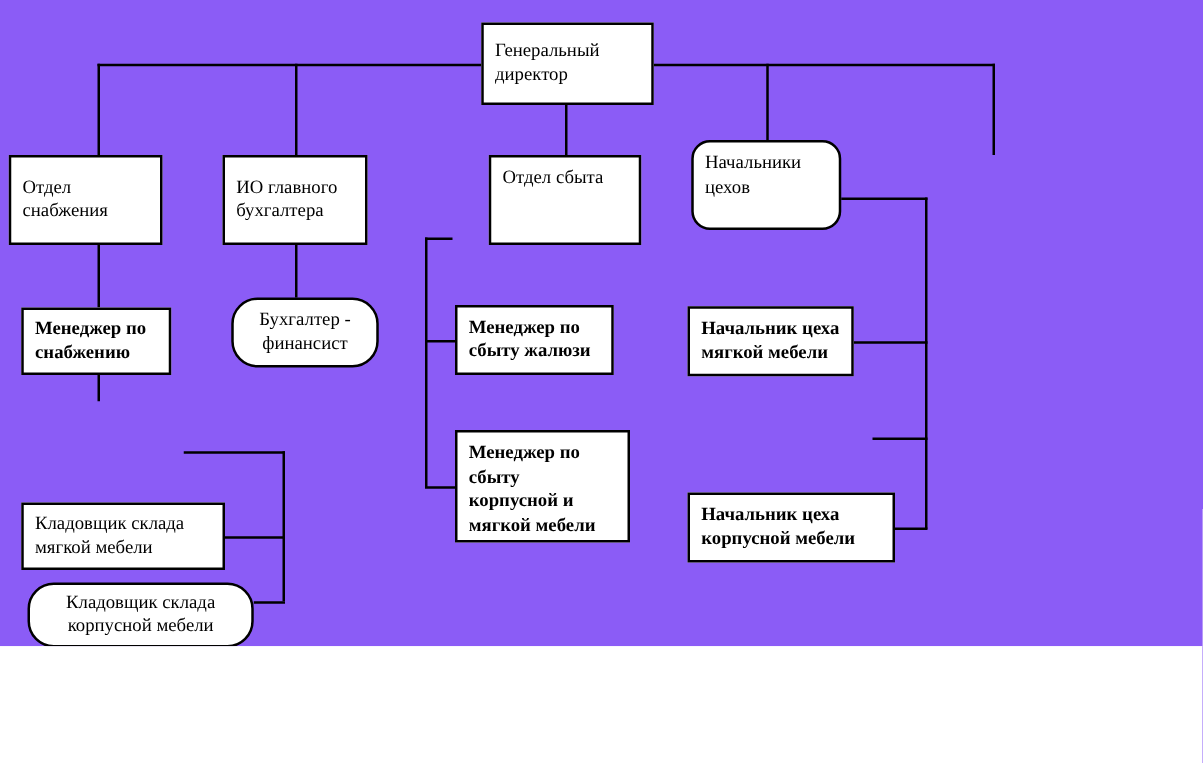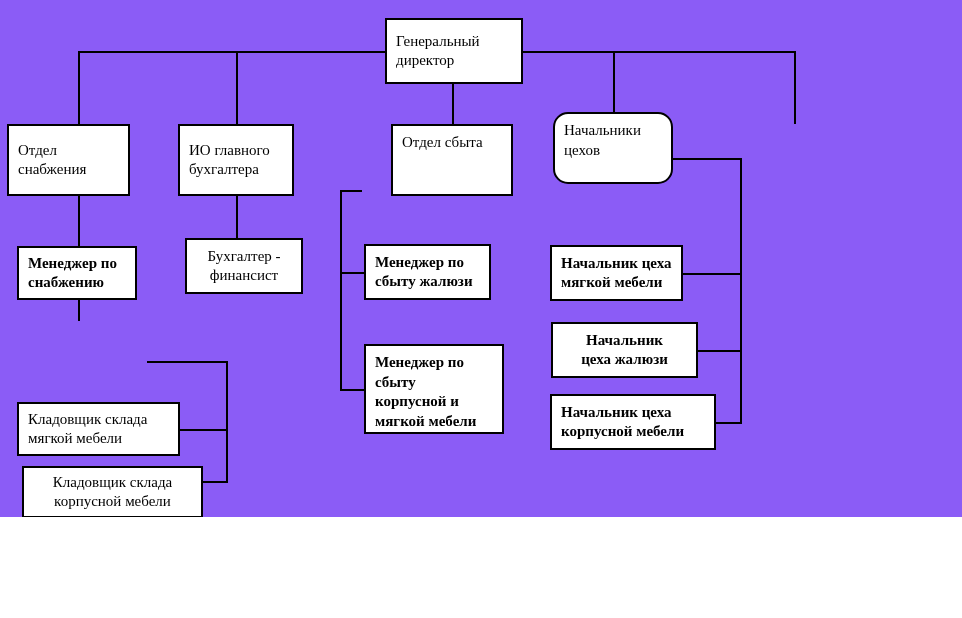--- a/index.html
+++ b/index.html
@@ -27,20 +27,21 @@
     line-height: 1.30;
     padding: 7px 9px;
     z-index: 3;
     white-space: pre-line;
   }
   .node.bold {
     font-weight: bold;
   }
   .node.center {
     text-align: center;
+    border-radius: 21px;
   }
   .node.vcenter {
     display: flex;
     flex-direction: column;
     justify-content: center;
   }
   .conn {
     position: absolute;
     background: #000000;
     z-index: 1;
@@ -124,22 +125,20 @@
 сбыту жалюзи</div>
 
   <div class="node bold" style="left:364px; top:344px; width:140px; height:90px;">Менеджер по
 сбыту
 корпусной и
 мягкой мебели</div>
 
   <div class="node vcenter bold" style="left:550px; top:245px; width:133px; height:56px;">Начальник цеха
 мягкой мебели</div>
 
-  <div class="node vcenter center bold" style="left:551px; top:322px; width:147px; height:56px;">Начальник
-цеха жалюзи</div>
 
   <div class="node vcenter bold" style="left:550px; top:394px; width:166px; height:56px;">Начальник цеха
 корпусной мебели</div>
 
 
   <div class="node vcenter" style="left:17px; top:402px; width:163px; height:54px;">Кладовщик склада
 мягкой мебели</div>
 
   <div class="node vcenter center" style="left:22px; top:466px; width:181px; height:52px;">Кладовщик склада
 корпусной мебели</div>

